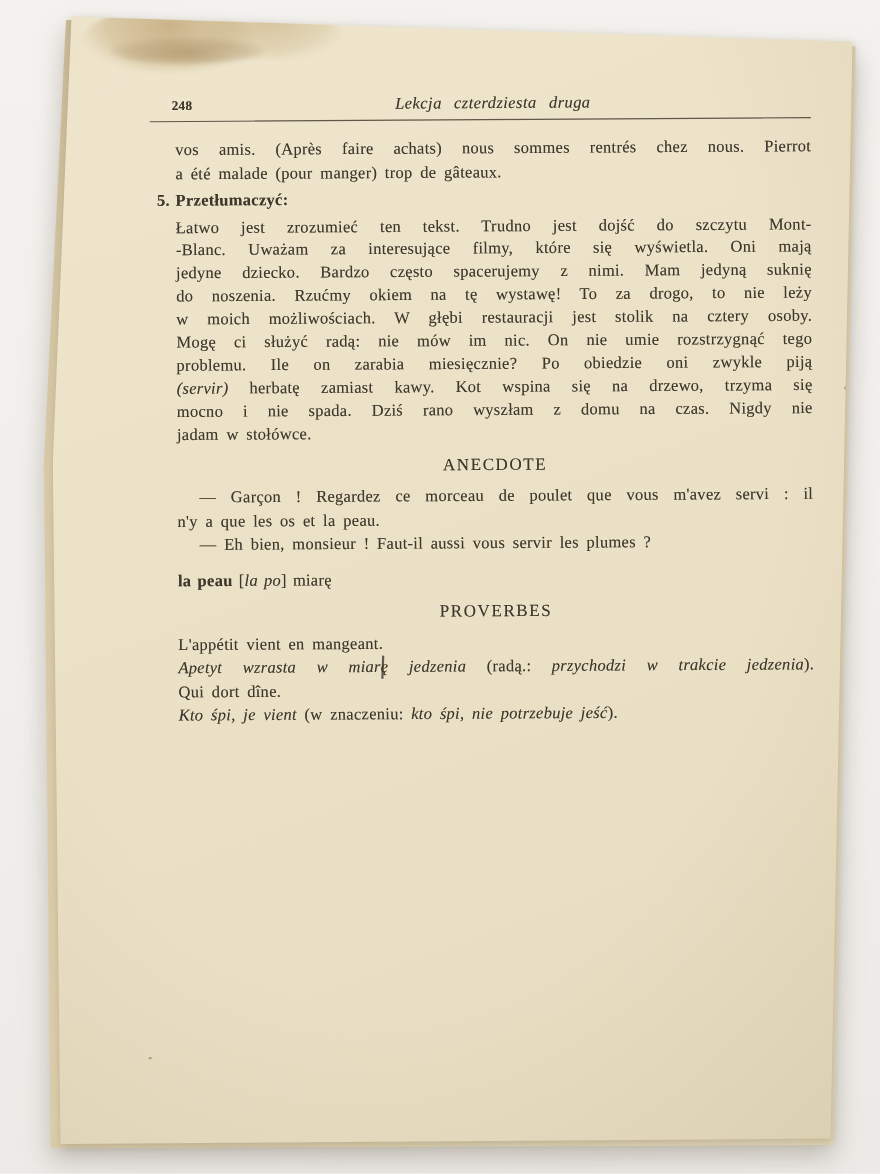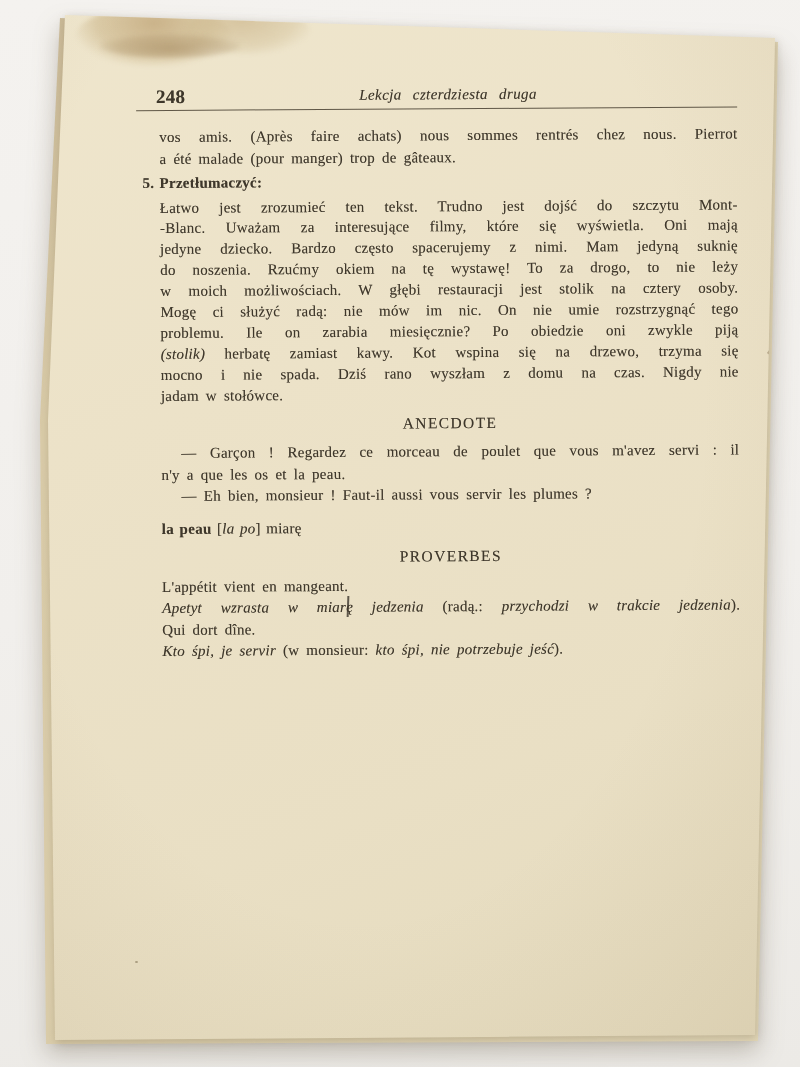--- a/index.html
+++ b/index.html
@@ -45,21 +45,21 @@
   .speck{position:absolute;left:135px;top:961px;width:3px;height:2px;background:rgba(95,80,52,.45);border-radius:50%;}
 
   
   .content{
     position:absolute;left:159px;top:86px;width:578px;
     transform:rotate(-0.35deg);transform-origin:top left;
     color:#3e372b;font-size:15px;line-height:21.5px;letter-spacing:.25px;
     text-shadow:0 0 .4px rgba(62,55,43,.45);
   }
   .hdr{position:relative;height:22px;}
-  .pagenum{position:absolute;left:-3px;top:0;font-weight:bold;font-size:19px;}
+  .pagenum{position:absolute;left:-3px;top:0;font-weight:bold;font-size:12px;}
   .hdrtitle{position:absolute;left:0;right:0;text-align:center;font-style:italic;word-spacing:7px;letter-spacing:.4px;}
   .rule{margin:2px 0 0 -23px;width:calc(100% + 23px);border:0;border-top:1.6px solid rgba(70,62,48,.85);}
 
   .jline{text-align:justify;text-align-last:justify;}
   .lline{text-align:left;}
   .loose{word-spacing:3px;}
   .p-intro{margin-top:16px;}
   .ex-item{position:relative;margin-top:3px;font-weight:bold;}
   .ex-num{position:absolute;left:-17px;}
   .p-trans{margin-top:3px;line-height:20.9px;}
@@ -110,40 +110,40 @@
         </div>
 
         <div class="p-trans">
           <div class="jline">Łatwo jest zrozumieć ten tekst. Trudno jest dojść do szczytu Mont-</div>
           <div class="jline">-Blanc. Uważam za interesujące filmy, które się wyświetla. Oni mają</div>
           <div class="jline">jedyne dziecko. Bardzo często spacerujemy z nimi. Mam jedyną suknię</div>
           <div class="jline">do noszenia. Rzućmy okiem na tę wystawę! To za drogo, to nie leży</div>
           <div class="jline">w moich możliwościach. W głębi restauracji jest stolik na cztery osoby.</div>
           <div class="jline">Mogę ci służyć radą: nie mów im nic. On nie umie rozstrzygnąć tego</div>
           <div class="jline">problemu. Ile on zarabia miesięcznie? Po obiedzie oni zwykle piją</div>
-          <div class="jline"><i>(stolik)</i><span> herbatę zamiast kawy. Kot wspina się na drzewo, trzyma się</span></div>
+          <div class="jline"><i>(servir)</i><span> herbatę zamiast kawy. Kot wspina się na drzewo, trzyma się</span></div>
           <div class="jline">mocno i nie spada. Dziś rano wyszłam z domu na czas. Nigdy nie</div>
           <div class="lline loose">jadam w stołówce.</div>
         </div>
 
         <div class="heading">ANECDOTE</div>
 
         <div class="dialog">
           <div class="jline indent">— Garçon ! Regardez ce morceau de poulet que vous m'avez servi : il</div>
           <div class="lline loose">n'y a que les os et la peau.</div>
           <div class="lline loose indent">— Eh bien, monsieur ! Faut-il aussi vous servir les plumes ?</div>
         </div>
 
         <div class="vocab"><b>la peau</b><span> [</span><i>la po</i><span>] miarę</span></div>
 
         <div class="heading">PROVERBES</div>
 
         <div class="prov-block">
           <div class="lline loose">L'appétit vient en mangeant.</div>
           <div class="jline"><i>Apetyt wzrasta w miarę jedzenia</i><span> (radą.: </span><i>przychodzi w trakcie jedzenia</i><span>).</span></div>
           <div class="lline loose">Qui dort dîne.</div>
-          <div class="lline loose"><i>Kto śpi, je servir</i><span> (w monsieur: </span><i>kto śpi, nie potrzebuje jeść</i><span>).</span></div>
+          <div class="lline loose"><i>Kto śpi, je vient</i><span> (w znaczeniu: </span><i>kto śpi, nie potrzebuje jeść</i><span>).</span></div>
         </div>
 
       </div>
     </div>
   </div>
 </div>
 
 </body></html>

